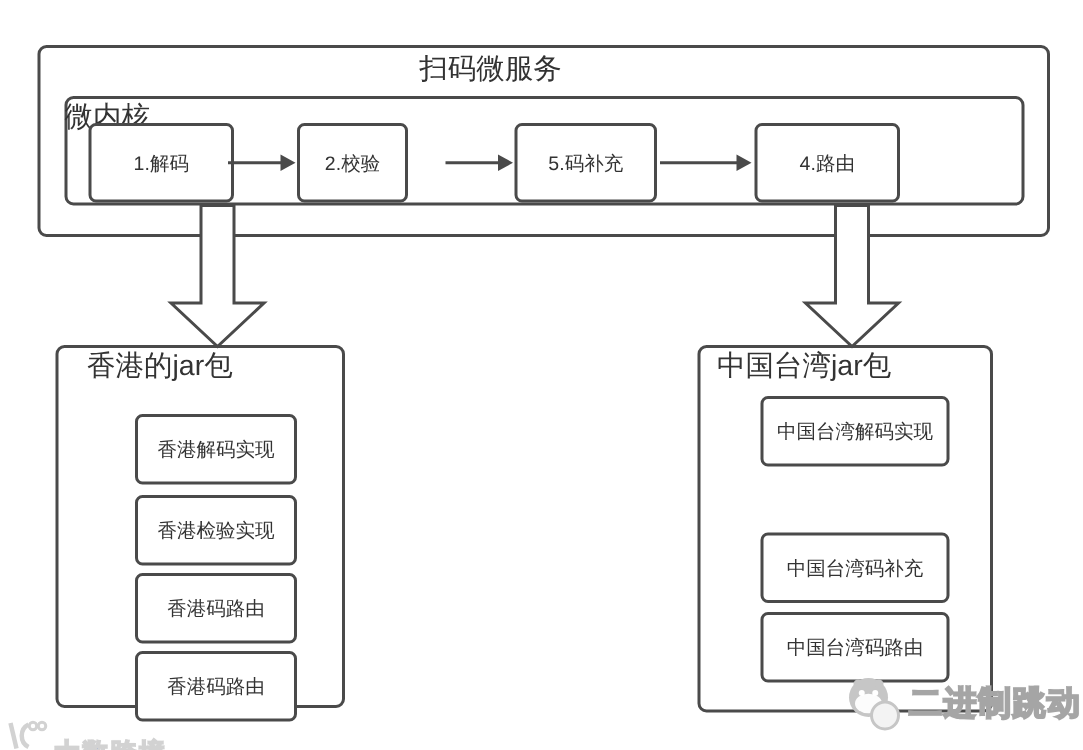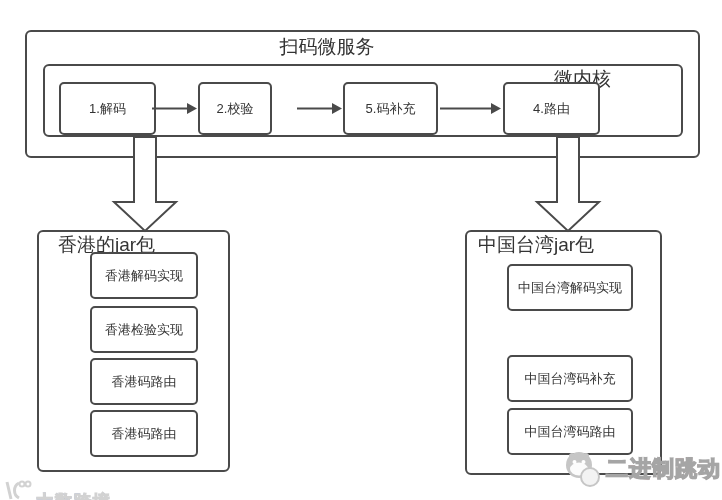--- a/index.html
+++ b/index.html
@@ -38,33 +38,33 @@
     align-items:center;
     justify-content:center;
     color:var(--text);
     font-size:13px;
     text-align:center;
   }
   
   .outer-box{left:25px;top:30px;width:675px;height:128px;}
   .outer-title{left:25px;top:36px;width:604px;text-align:center;}
   .inner-box{left:43px;top:64px;width:640px;height:73px;}
-  .inner-title{left:43px;top:68px;width:568px;text-align:right;}
+  .inner-title{left:43px;top:68px;width:568px;text-align:left;}
   .step{top:82px;height:53px;border-radius:5px;}
   .step1{left:59px;width:97px;}
   .step2{left:198px;width:74px;}
   .step3{left:343px;width:95px;}
   .step4{left:503px;width:97px;}
   
   .pkg-left{left:37px;top:230px;width:193px;height:242px;}
   .pkg-left-title{left:58px;top:234px;}
   .pkg-right{left:465px;top:230px;width:197px;height:245px;}
   .pkg-right-title{left:478px;top:234px;}
   .item{border-radius:5px;height:47px;}
-  .item-l{left:90px;width:108px;}
+  .item-l{left:90px;width:108px;margin-top:24px;}
   .item-r{left:507px;width:126px;}
   .il1{top:252px;} .il2{top:306px;} .il3{top:358px;} .il4{top:410px;}
   .ir1{top:252px;margin-top:12px;} .ir2{top:300px;} .ir3{top:355px;} .ir4{top:408px;}
   
   .overlay{
     position:absolute;left:0;top:0;width:722px;height:500px;
     pointer-events:none;z-index:5;
   }
   .overlay .ln{stroke:var(--border);stroke-width:2;fill:none;}
   .overlay .head{fill:var(--border);stroke:none;}

